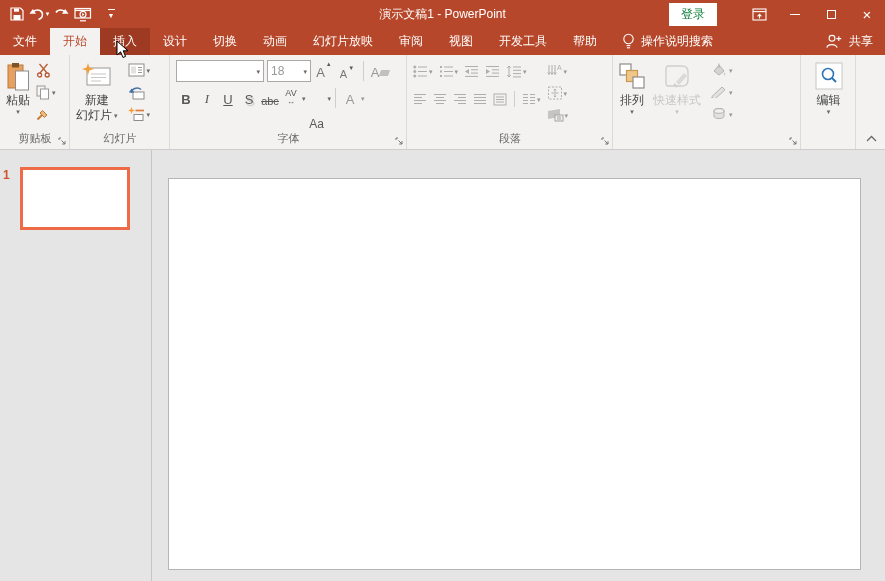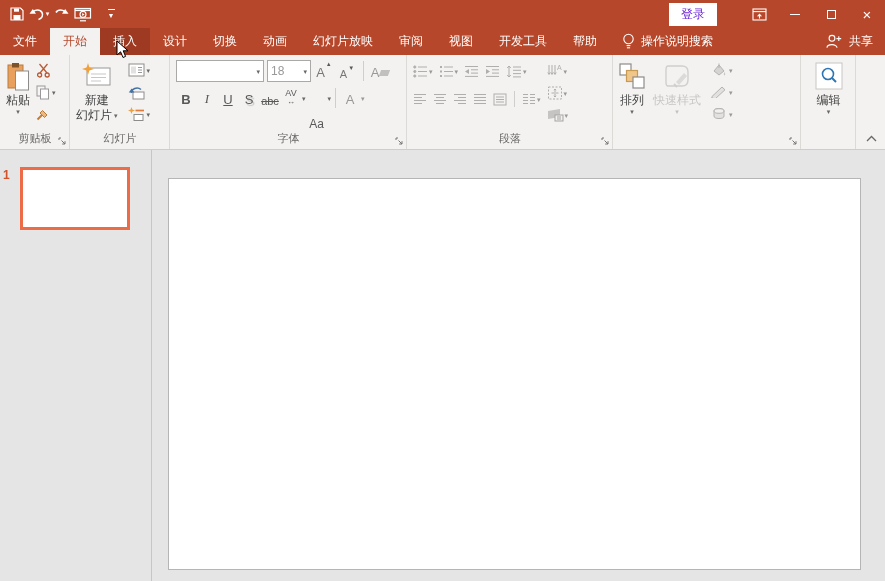--- a/index.html
+++ b/index.html
@@ -9,21 +9,21 @@
 
   
   .titlebar { height:28px; background:#B7472A; display:flex; align-items:center; color:#fff; position:relative; }
   .qat { display:flex; align-items:center; padding-left:6px; }
   .qat-btn { height:24px; min-width:22px; display:flex; align-items:center; justify-content:center; gap:1px; }
   .qat-dd { font-size:7px; color:#fff; }
   .qat-sep-dd { display:flex; flex-direction:column; align-items:center; margin-left:6px; }
   .qat-sep-dd .bar { width:7px; border-top:1px solid #fff; margin-bottom:1px; }
   .win-title { position:absolute; left:0; right:0; text-align:center; font-size:12px; pointer-events:none; }
   .tb-right { margin-left:auto; display:flex; align-items:center; height:100%; }
-  .signin { background:#fff; color:#6d28d9; font-size:12px; padding:3px 12px; margin-right:24px; cursor:default; }
+  .signin { background:#fff; color:#15803d; font-size:12px; padding:3px 12px; margin-right:24px; cursor:default; }
   .winbtn { width:36px; height:28px; display:flex; align-items:center; justify-content:center; }
   .minim { width:10px; border-top:1px solid #fff; display:block; }
   .maxim { width:9px; height:9px; border:1px solid #fff; display:block; }
   .closex { font-size:15px; line-height:1; }
 
   
   .tabrow { height:27px; background:#B7472A; display:flex; align-items:stretch; color:#fff; font-size:12px; }
   .tab { padding:0 13px; display:flex; align-items:center; white-space:nowrap; }
   .tab.active { background:#F3F2F1; color:#B7472A; }
   .tab.hovered { background:#9E3A21; }
@@ -113,20 +113,21 @@
             <line x1="6" y1="13.8" x2="12" y2="13.8" stroke="#fff" stroke-width="1.2"></line>
           </svg>
       </span>
     </div>
     <div class="qat-btn qat-sep-dd">
       <span class="bar"></span>
       <span style="font-size:7px;color:#fff;">▼</span>
     </div>
   </div>
 
+  <div class="win-title">演示文稿1 - PowerPoint</div>
 
   <div class="tb-right">
     <div class="signin">登录</div>
     <div class="winbtn">
       <span>
         <svg width="15" height="13" viewBox="0 0 15 13">
             <rect x="1" y="1" width="13" height="11" fill="none" stroke="#fff" stroke-width="1.1"></rect>
             <line x1="1" y1="3.6" x2="14" y2="3.6" stroke="#fff" stroke-width="1.1"></line>
             <path d="M7.5 10.4 V6.6 M5.6 8.3 L7.5 6.4 L9.4 8.3" fill="none" stroke="#fff" stroke-width="1.1"></path>
           </svg>

